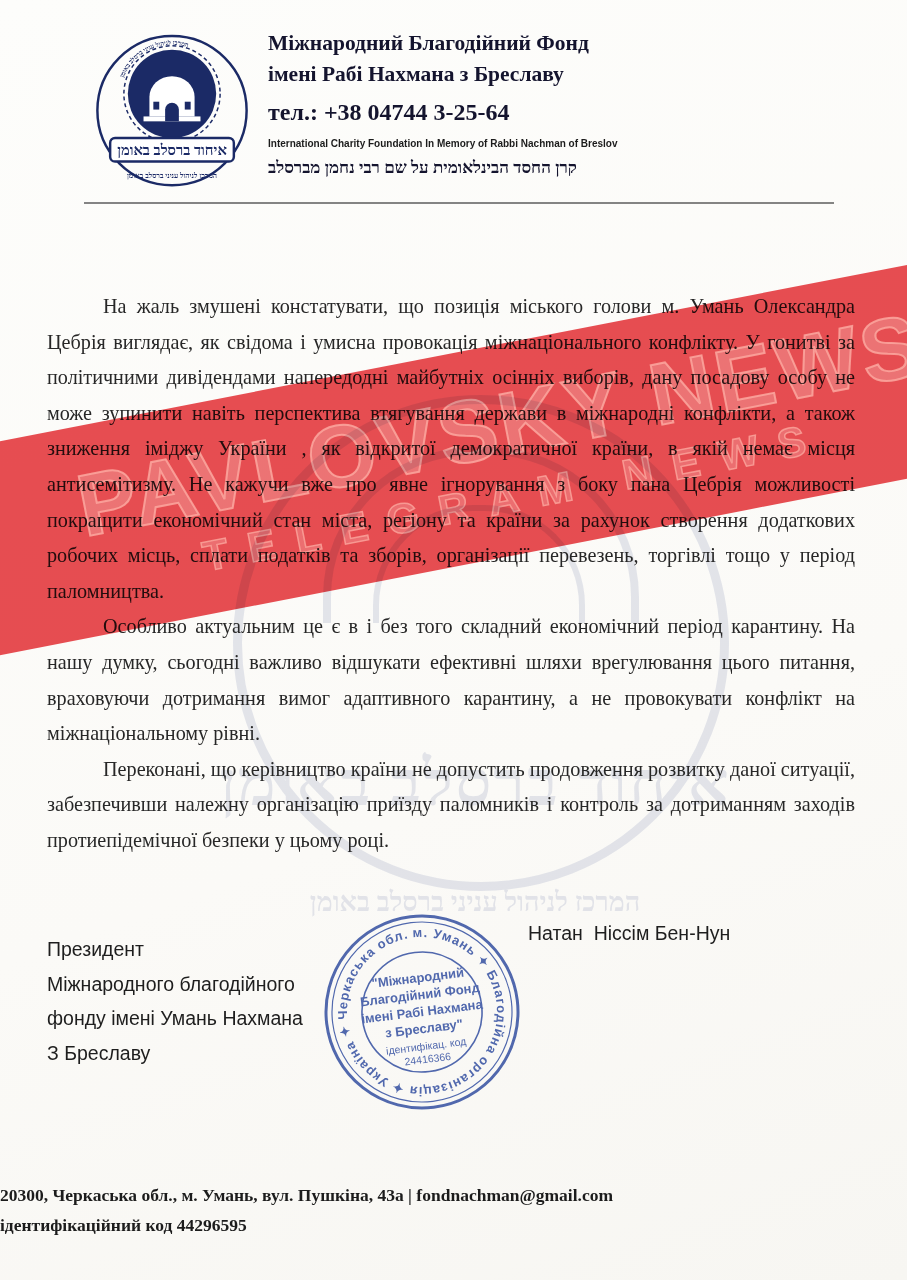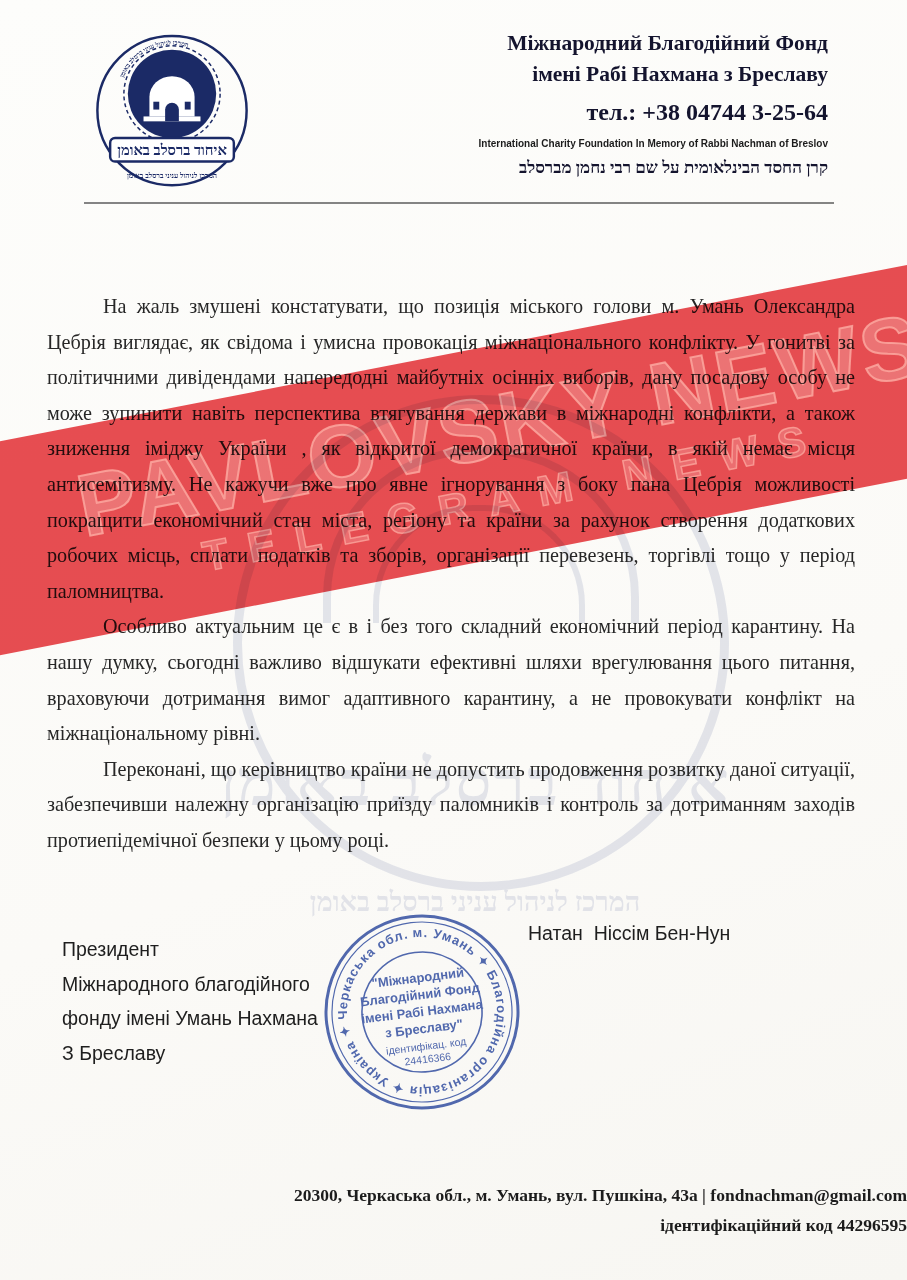--- a/index.html
+++ b/index.html
@@ -9,21 +9,21 @@
     margin:0 auto;
     background:linear-gradient(160deg,#fdfdfb 0%,#fbfaf7 60%,#f7f6f2 100%);
     overflow:hidden;
     font-family:"Liberation Serif",serif;
     color:#262626;
   }
 
   
   .header{position:absolute;top:28px;left:0;width:100%;z-index:2;}
   .logo{position:absolute;left:88px;top:4px;width:168px;height:162px;}
-  .header-text{margin-left:268px;width:560px;text-align:right;}
+  .header-text{margin-left:268px;width:560px;text-align:left;}
   .h-title{font-size:21.5px;font-weight:bold;line-height:1.45;color:#14142e;}
   .h-phone{font-size:24px;font-weight:bold;margin-top:9px;color:#14142e;}
   .h-sub-en{font-family:"Liberation Sans",sans-serif;font-size:10px;font-weight:bold;margin-top:12px;color:#1c1c1c;}
   .h-sub-he{font-size:17px;font-weight:bold;margin-top:9px;direction:rtl;color:#14142e;}
   .header-rule{position:absolute;top:202px;left:84px;width:750px;border-top:2px solid #6e6e6e;opacity:.85;z-index:2;}
 
   
   .wm-logo{position:absolute;left:205px;top:395px;width:540px;height:580px;opacity:.13;z-index:1;color:#3f508d;text-align:center;pointer-events:none;}
   .wm-circle{position:absolute;left:28px;top:0;width:478px;height:478px;border:9px solid #3f508d;border-radius:50%;}
   .wm-dome{position:absolute;left:118px;top:52px;width:300px;height:168px;border:8px solid #3f508d;border-radius:150px 150px 0 0;border-bottom:none;}
@@ -52,32 +52,32 @@
     white-space:nowrap;
   }
   .red-band .l2{
     margin-top:8px;font-size:42px;line-height:1;letter-spacing:20px;
     color:rgba(255,210,205,.26);
     -webkit-text-stroke:1.5px rgba(255,170,163,.8);
     white-space:nowrap;
   }
 
   
-  .signature{position:absolute;top:932px;left:62px;width:320px;z-index:2;
+  .signature{position:absolute;top:932px;left:47px;width:320px;z-index:2;
     font-family:"Liberation Sans",sans-serif;font-size:19.5px;line-height:34.5px;color:#1e1e1e;}
   .sig-name{position:absolute;top:922px;left:528px;z-index:2;
     font-family:"Liberation Sans",sans-serif;font-size:19.5px;color:#1e1e1e;white-space:pre;}
 
   
   .stamp{position:absolute;left:322px;top:912px;width:200px;height:200px;z-index:2;
     transform:rotate(-7deg);opacity:.88;}
   .stamp text{font-family:"Liberation Sans",sans-serif;}
 
   
-  .footer{position:absolute;top:1180px;left:0;width:100%;text-align:right;z-index:2;
+  .footer{position:absolute;top:1180px;left:0;width:100%;text-align:left;z-index:2;
     font-size:17.5px;font-weight:bold;line-height:30px;color:#1c1c1c;}
 
   
   .logo text{font-family:"Liberation Serif",serif;}
 </style>
 </head>
 <body>
 
 <div class="page">
 

